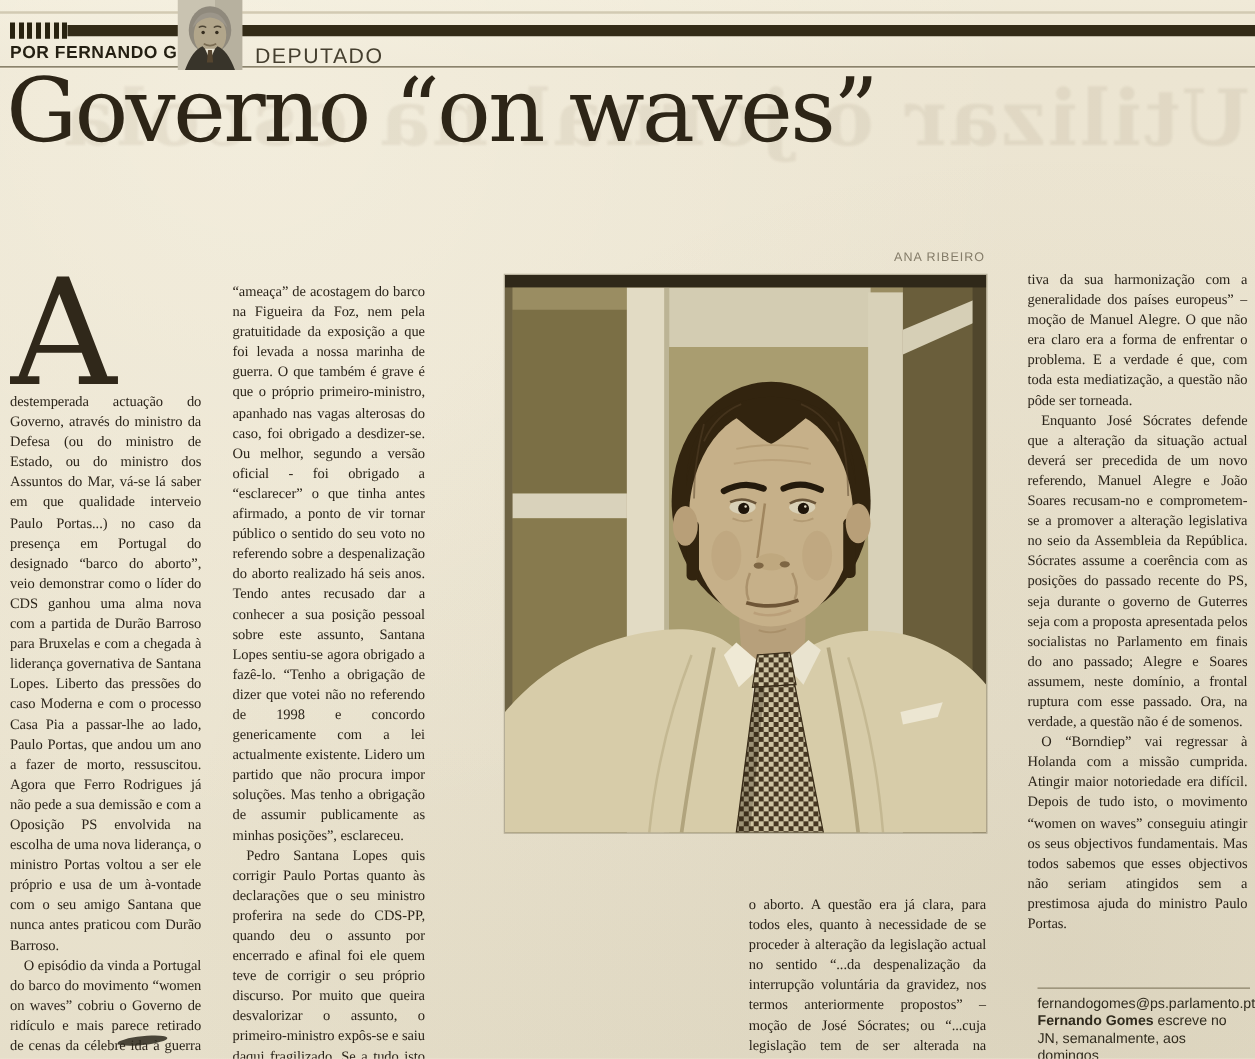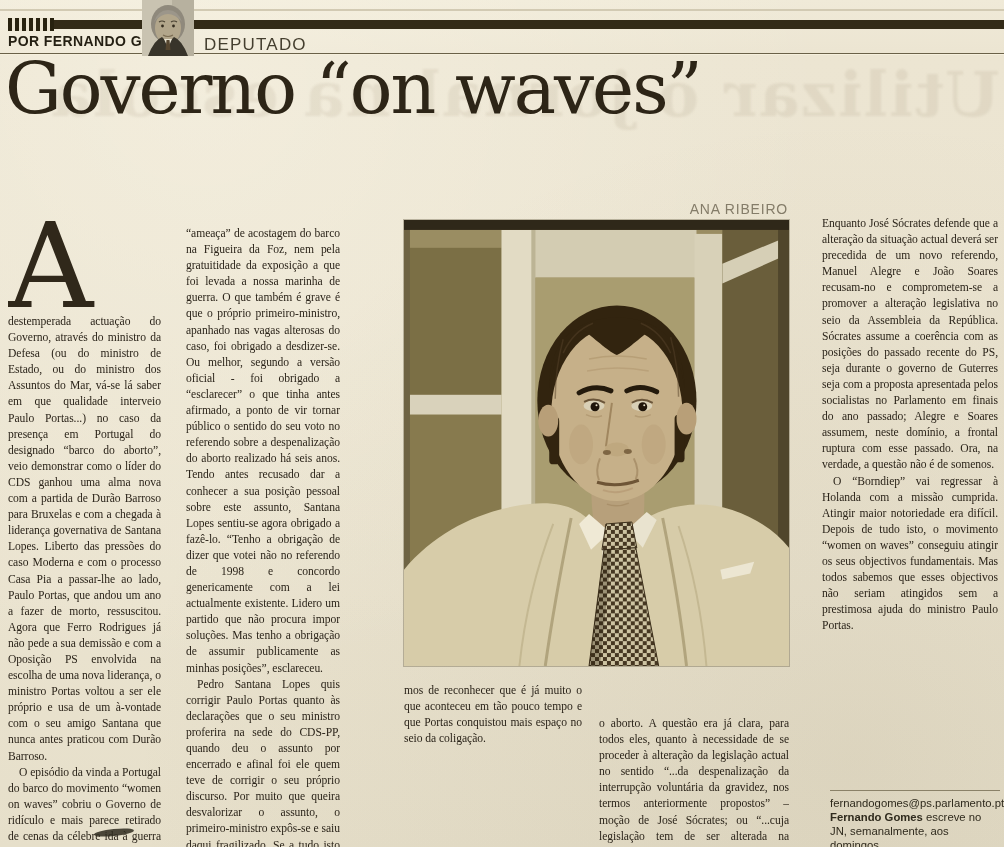--- a/index.html
+++ b/index.html
@@ -36,21 +36,21 @@
     filter:blur(1px);
   }
   .headline{
     position:absolute;left:5px;top:52px;margin:0;z-index:2;
     font-family:"DejaVu Serif",serif;font-weight:400;
     font-size:71px;line-height:1.05;letter-spacing:-2px;
     color:#2d2517;white-space:nowrap;
   }
   
   .credit{position:absolute;left:604px;top:201px;width:184px;text-align:right;
-    font-family:"Liberation Sans",sans-serif;font-size:14px;letter-spacing:.8px;color:#847c69;}
+    font-family:"Liberation Sans",sans-serif;font-size:10px;letter-spacing:.8px;color:#847c69;}
   .photo{position:absolute;left:404px;top:220px;width:385px;height:446px;margin:0;
     outline:1px solid rgba(90,80,55,.35);}
   .photo svg{display:block;width:100%;height:100%;}
   
   .bodycol{
     position:absolute;top:216px;
     font-size:11.6px;line-height:16.1px;color:#2b241a;
     text-align:justify;letter-spacing:-.05px;
   }
   .bodycol p{margin:0;}
@@ -193,28 +193,28 @@
   <p><span class="dropcap">A</span><span>destemperada actuação do Governo, através do ministro da Defesa (ou do ministro de Estado, ou do ministro dos Assuntos do Mar, vá-se lá saber em que qualidade interveio Paulo Portas...) no caso da presença em Portugal do designado “barco do aborto”, veio demonstrar como o líder do CDS ganhou uma alma nova com a partida de Durão Barroso para Bruxelas e com a chegada à liderança governativa de Santana Lopes. Liberto das pressões do caso Moderna e com o processo Casa Pia a passar-lhe ao lado, Paulo Portas, que andou um ano a fazer de morto, ressuscitou. Agora que Ferro Rodrigues já não pede a sua demissão e com a Oposição PS envolvida na escolha de uma nova liderança, o ministro Portas voltou a ser ele próprio e usa de um à-vontade com o seu amigo Santana que nunca antes praticou com Durão Barroso.</span></p>
   <p>O episódio da vinda a Portugal do barco do movimento “women on waves” cobriu o Governo de ridículo e mais parece retirado de cenas da célebre ida à guerra de Raul Solnado. A questão é tanto mais preocupante quanto é certo que ela não se ficou pela desproporção dos meios utilizados face à</p>
 </div>
 
 <div class="bodycol col2">
   <p>“ameaça” de acostagem do barco na Figueira da Foz, nem pela gratuitidade da exposição a que foi levada a nossa marinha de guerra. O que também é grave é que o próprio primeiro-ministro, apanhado nas vagas alterosas do caso, foi obrigado a desdizer-se. Ou melhor, segundo a versão oficial - foi obrigado a “esclarecer” o que tinha antes afirmado, a ponto de vir tornar público o sentido do seu voto no referendo sobre a despenalização do aborto realizado há seis anos. Tendo antes recusado dar a conhecer a sua posição pessoal sobre este assunto, Santana Lopes sentiu-se agora obrigado a fazê-lo. “Tenho a obrigação de dizer que votei não no referendo de 1998 e concordo genericamente com a lei actualmente existente. Lidero um partido que não procura impor soluções. Mas tenho a obrigação de assumir publicamente as minhas posições”, esclareceu.</p>
   <p>Pedro Santana Lopes quis corrigir Paulo Portas quanto às declarações que o seu ministro proferira na sede do CDS-PP, quando deu o assunto por encerrado e afinal foi ele quem teve de corrigir o seu próprio discurso. Por muito que queira desvalorizar o assunto, o primeiro-ministro expôs-se e saiu daqui fragilizado. Se a tudo isto somarmos o que se passou com a formação deste Governo, em que saem reforçadas as posições do CDS, te-</p>
 </div>
 
 <div class="bodycol col3">
-  <p>mos de reconhecer que é já muito o que aconteceu em tão pouco tempo e que Portas conquistou mais espaço no seio da coligação.</p>
 </div>
 
 <div class="bodycol col4">
   <p>o aborto. A questão era já clara, para todos eles, quanto à necessidade de se proceder à alteração da legislação actual no sentido “...da despenalização da interrupção voluntária da gravidez, nos termos anteriormente propostos” – moção de José Sócrates; ou “...cuja legislação tem de ser alterada na perspec-</p>
 </div>
 
 <div class="bodycol col5">
+  <p>tiva da sua harmonização com a generalidade dos países europeus” – moção de Manuel Alegre. O que não era claro era a forma de enfrentar o problema. E a verdade é que, com toda esta mediatização, a questão não pôde ser torneada.</p>
   <p>Enquanto José Sócrates defende que a alteração da situação actual deverá ser precedida de um novo referendo, Manuel Alegre e João Soares recusam-no e comprometem-se a promover a alteração legislativa no seio da Assembleia da República. Sócrates assume a coerência com as posições do passado recente do PS, seja durante o governo de Guterres seja com a proposta apresentada pelos socialistas no Parlamento em finais do ano passado; Alegre e Soares assumem, neste domínio, a frontal ruptura com esse passado. Ora, na verdade, a questão não é de somenos.</p>
   <p>O “Borndiep” vai regressar à Holanda com a missão cumprida. Atingir maior notoriedade era difícil. Depois de tudo isto, o movimento “women on waves” conseguiu atingir os seus objectivos fundamentais. Mas todos sabemos que esses objectivos não seriam atingidos sem a prestimosa ajuda do ministro Paulo Portas.</p>
 </div>
 
 <div class="footer">
   <div class="email">fernandogomes@ps.parlamento.pt</div>
   <div class="note">
     <strong>Fernando Gomes</strong><span> escreve no JN, semanalmente, aos domingos</span>
   </div>
 </div>

